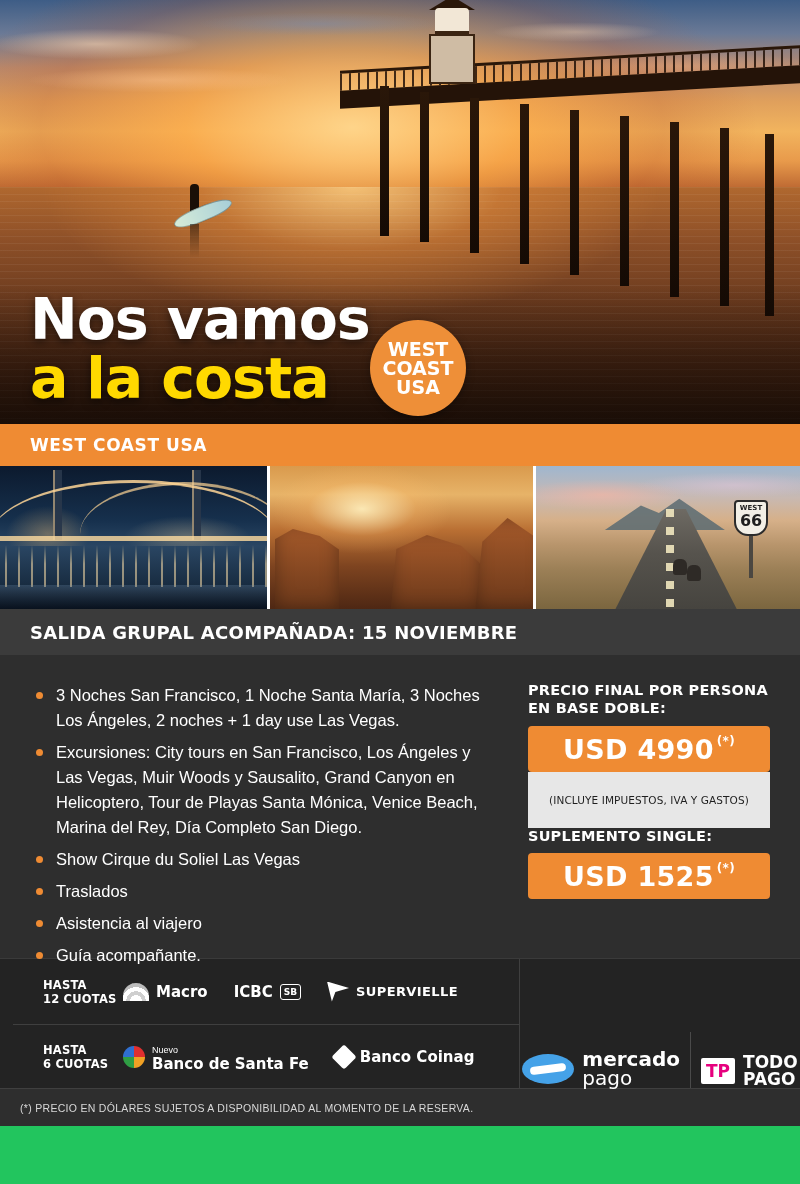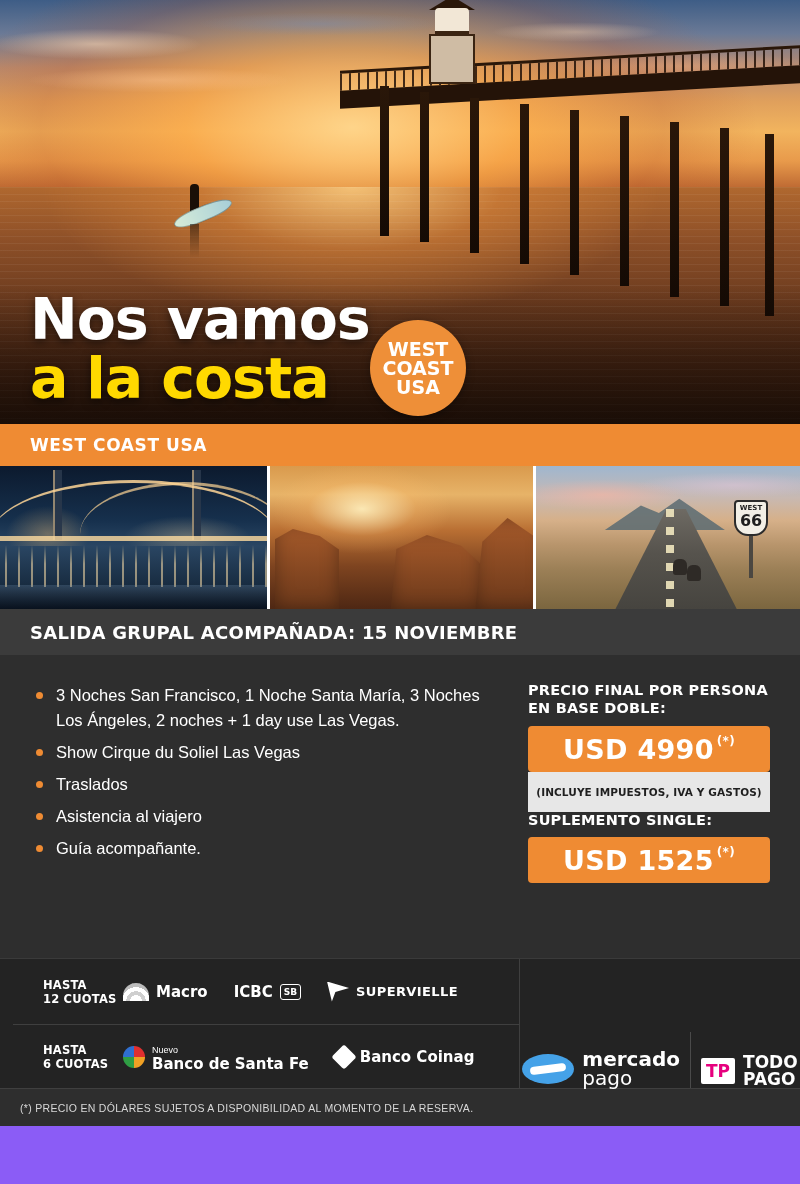--- a/index.html
+++ b/index.html
@@ -7,21 +7,21 @@
     width: 800px;
     height: 1184px;
     font-family: "Liberation Sans", sans-serif;
     background: #1c1c1c;
     overflow: hidden;
   }
   .page {
     position: relative;
     width: 800px;
     height: 1184px;
-    background: #8b5cf6;
+    background: #22c55e;
   }
 
   
   .hero {
     position: relative;
     width: 800px;
     height: 424px;
     overflow: hidden;
     background: #8a4a20;
   }
@@ -404,24 +404,24 @@
     font-family: "DejaVu Sans", sans-serif;
     font-weight: bold;
     font-size: 27px;
     letter-spacing: 0.3px;
   }
   .price-box sup { font-size: 12px; font-weight: bold; margin-left: 3px; top: -8px; position: relative;}
   .price-note {
     background: #e7e7e7;
     color: #1f1f1f;
     font-family: "DejaVu Sans", sans-serif;
-    font-weight: bold;
+    font-weight: normal;
     font-size: 10.5px;
     text-align: center;
-    padding: 14px 4px;
+    padding: 22px 4px;
     letter-spacing: 0.1px;
   }
   .price-label2 {
     color: #ffffff;
     font-family: "DejaVu Sans", sans-serif;
     font-weight: bold;
     font-size: 14.5px;
     letter-spacing: 0.2px;
   }
 
@@ -637,20 +637,21 @@
   </div>
 
   <div class="salida">
     <span>SALIDA GRUPAL ACOMPAÑADA: 15 NOVIEMBRE</span>
   </div>
 
   <div class="body-sec">
     <div class="incl">
       <ul>
         <li>3 Noches San Francisco, 1 Noche Santa María, 3 Noches Los Ángeles, 2 noches + 1 day use Las Vegas.</li>
+        <li>Excursiones: City tours en San Francisco, Los Ángeles y Las Vegas, Muir Woods y Sausalito, Grand Canyon en Helicoptero, Tour de Playas Santa Mónica, Venice Beach, Marina del Rey, Día Completo San Diego.</li>
         <li>Show Cirque du Soliel Las Vegas</li>
         <li>Traslados</li>
         <li>Asistencia al viajero</li>
         <li>Guía acompañante.</li>
       </ul>
     </div>
 
     <div class="price-col">
       <div class="price-label">PRECIO FINAL POR PERSONA EN BASE DOBLE:</div>
       <div class="price-box">

